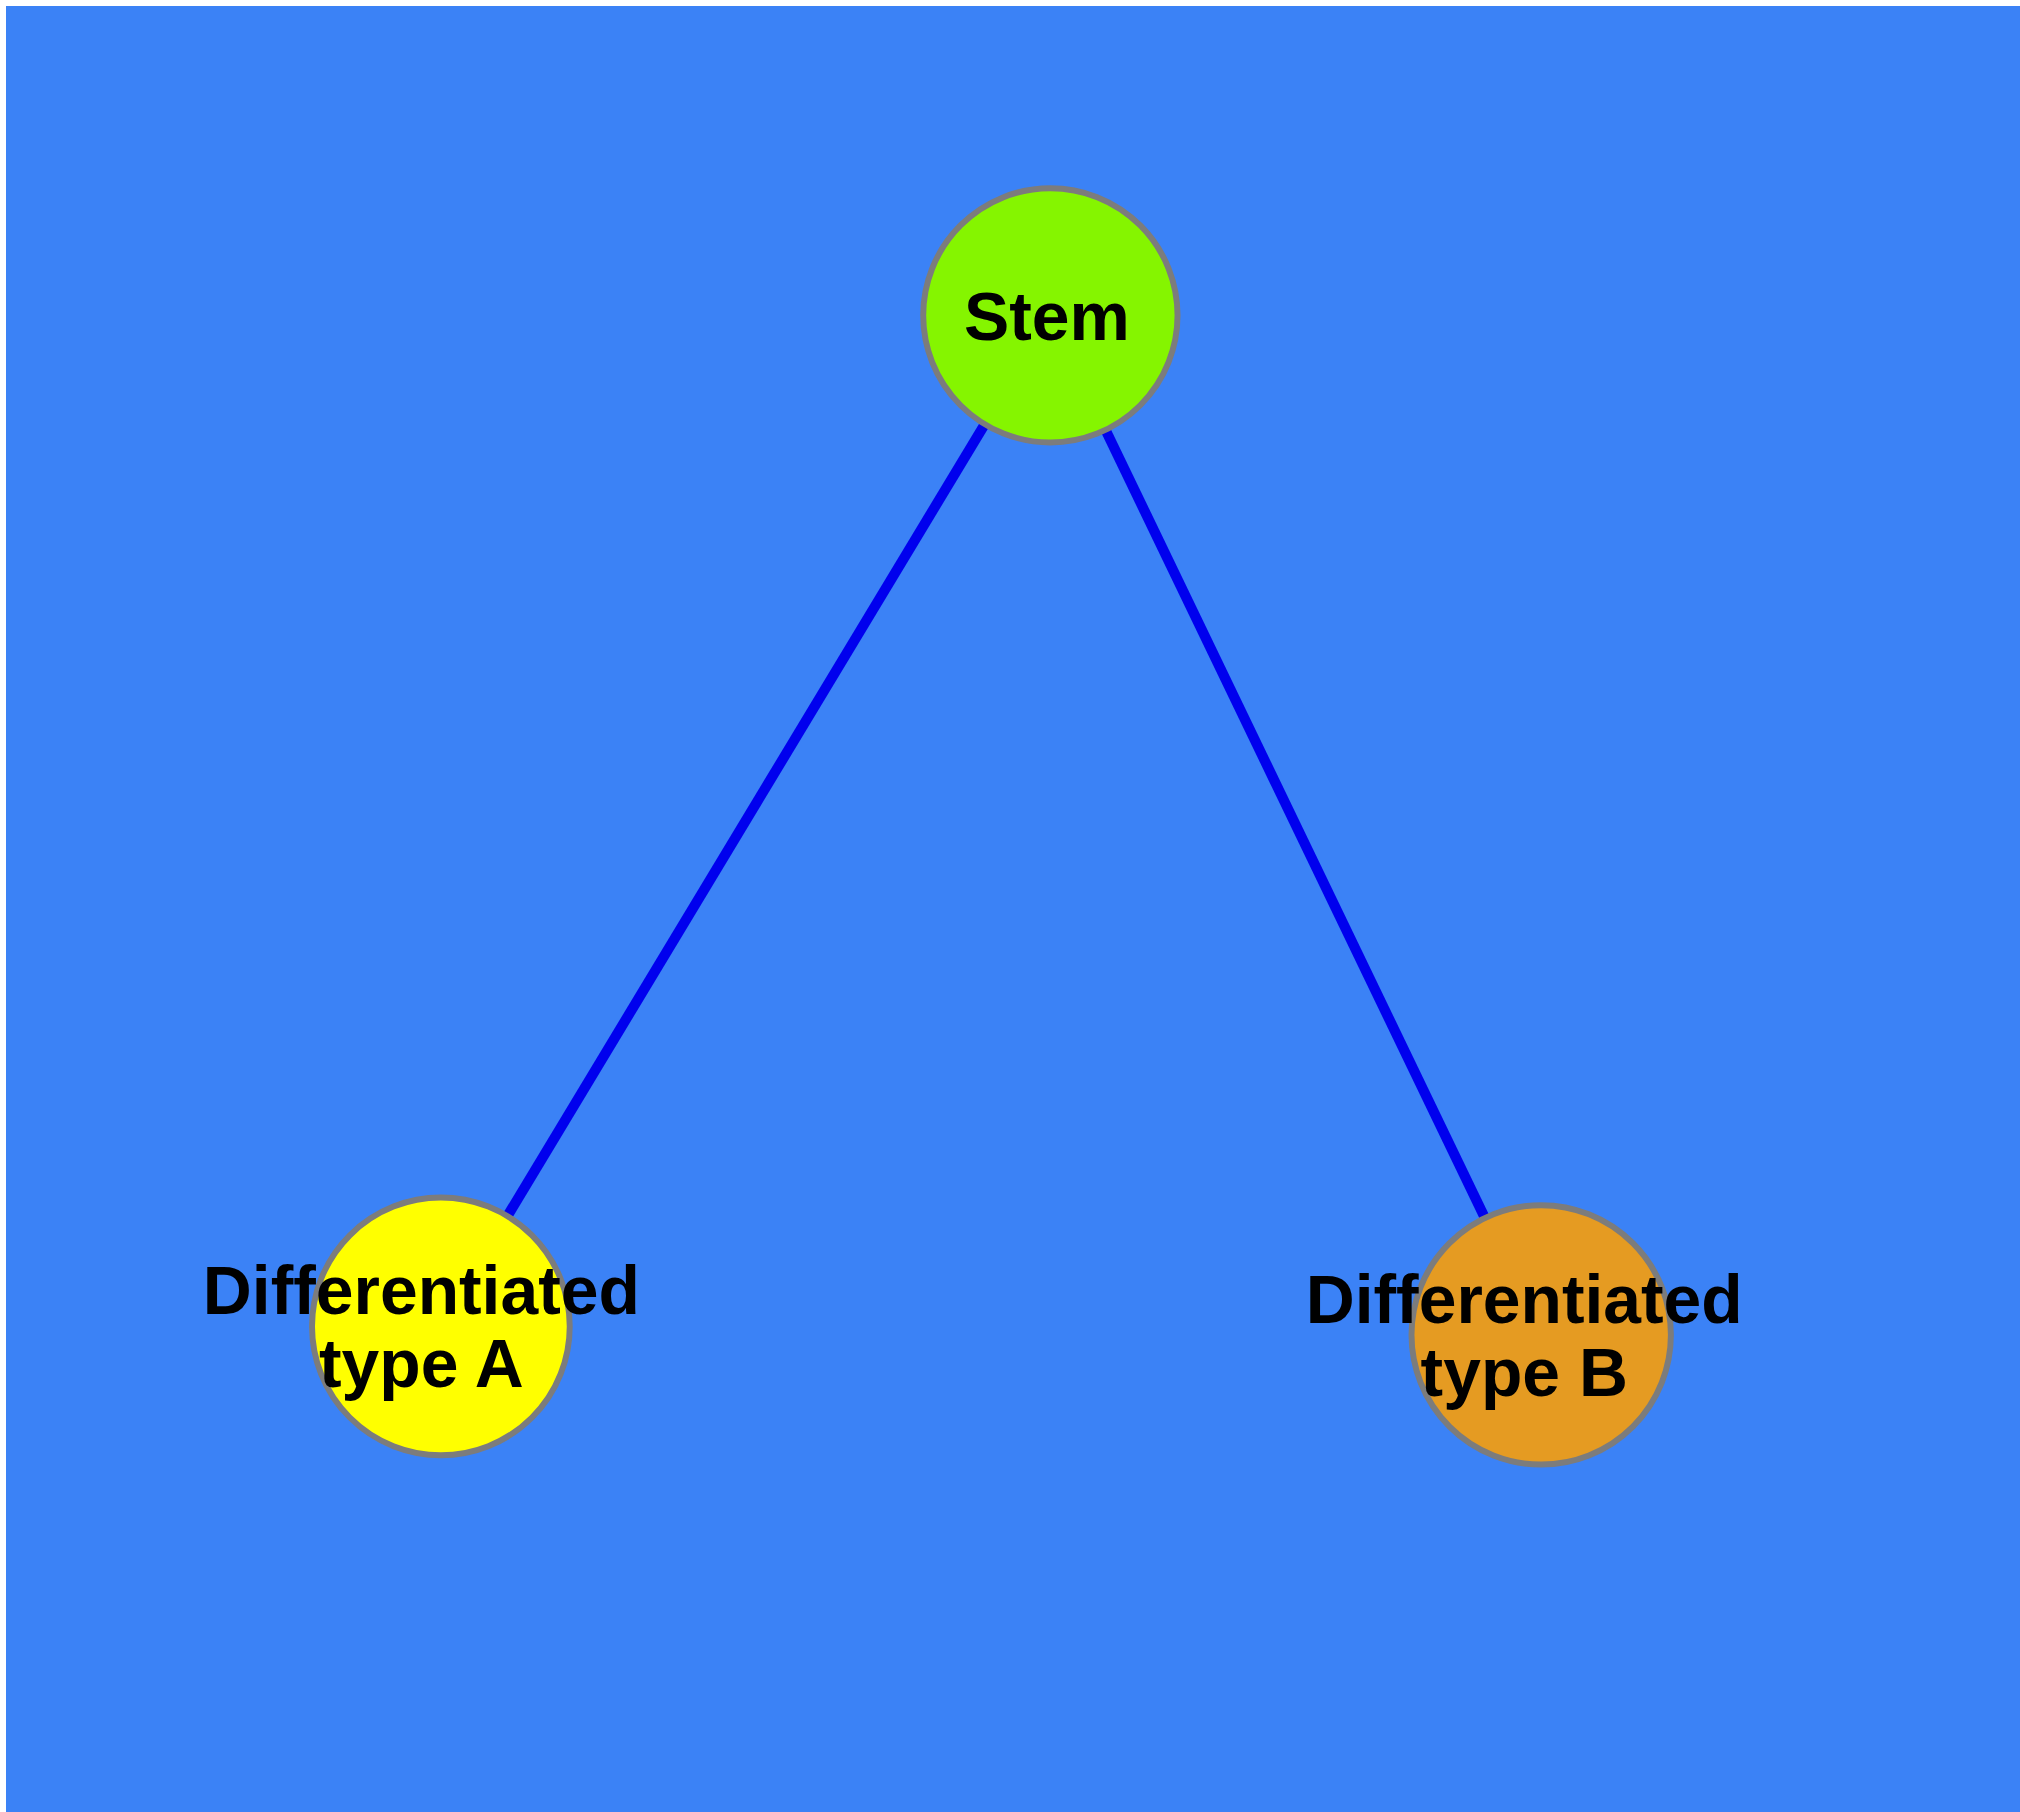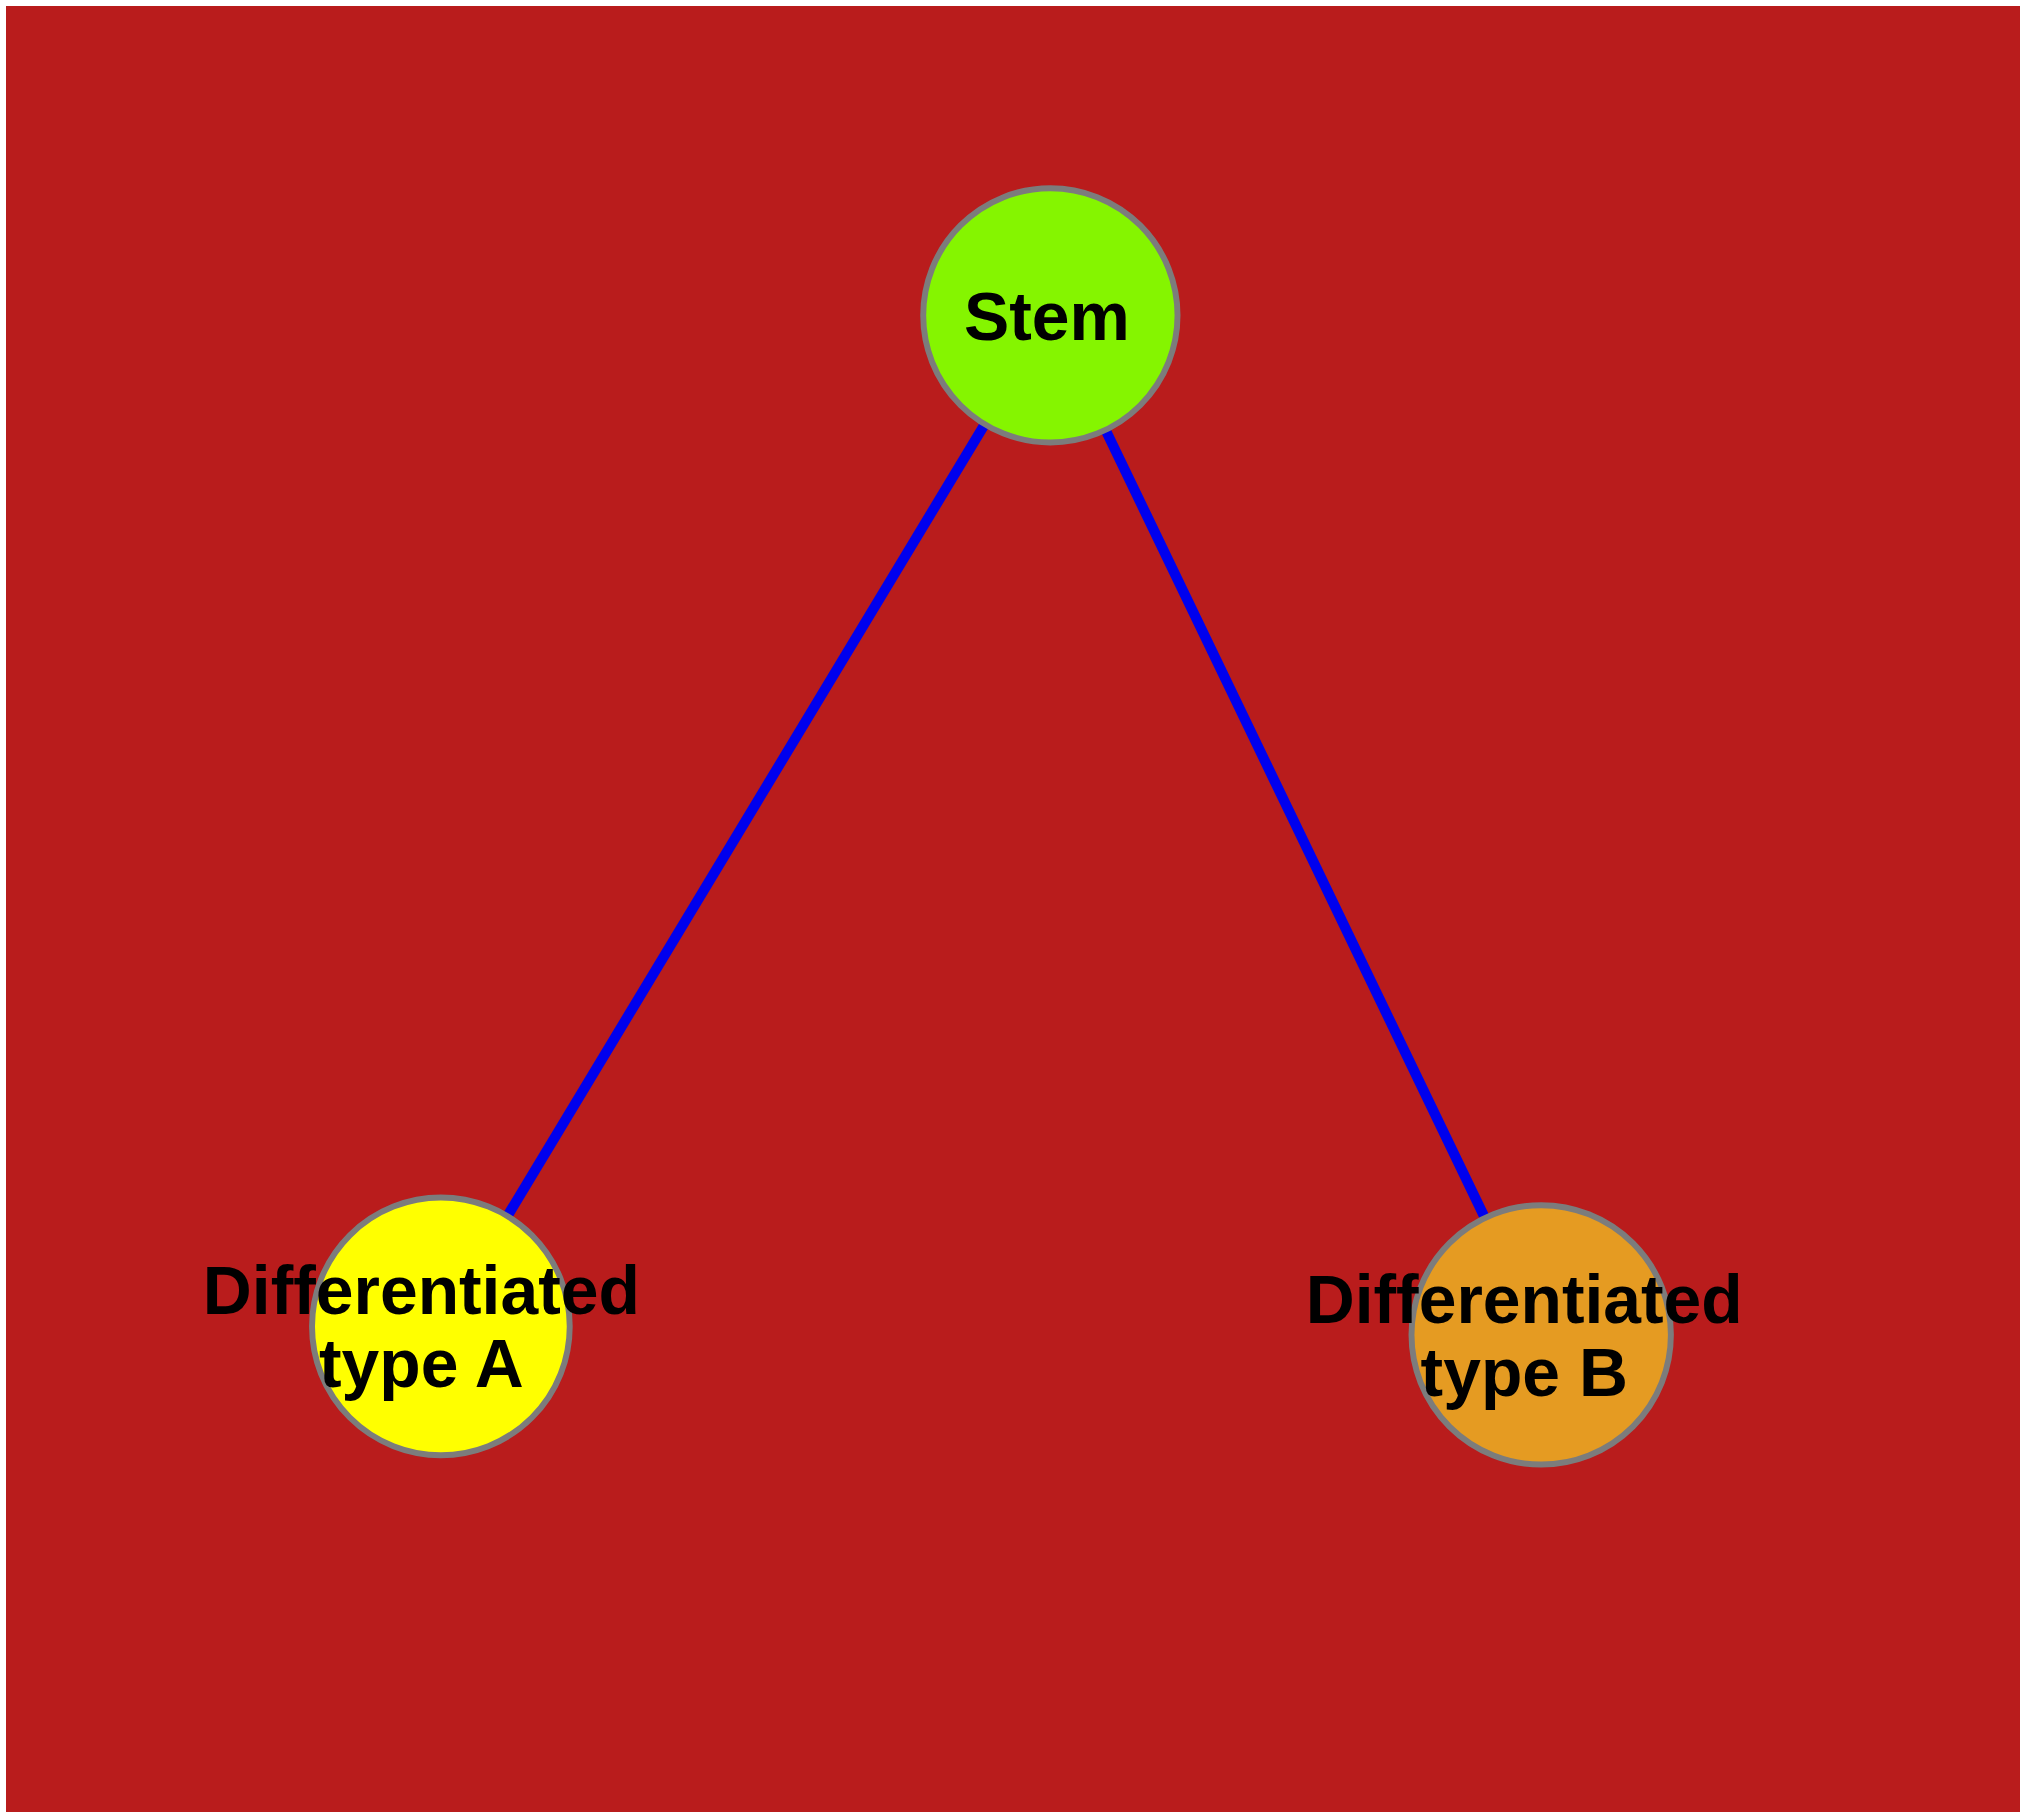--- a/index.html
+++ b/index.html
@@ -13,21 +13,21 @@
     height: 1812px;
     background: #ffffff;
     overflow: hidden;
   }
   #plot-area {
     position: absolute;
     left: 6px;
     top: 6px;
     width: 2015px;
     height: 1806px;
-    background: #b91c1c;
+    background: #3b82f6;
   }
   #graph-svg {
     position: absolute;
     left: 0;
     top: 0;
     width: 100%;
     height: 100%;
     display: block;
   }
   .node-label {

